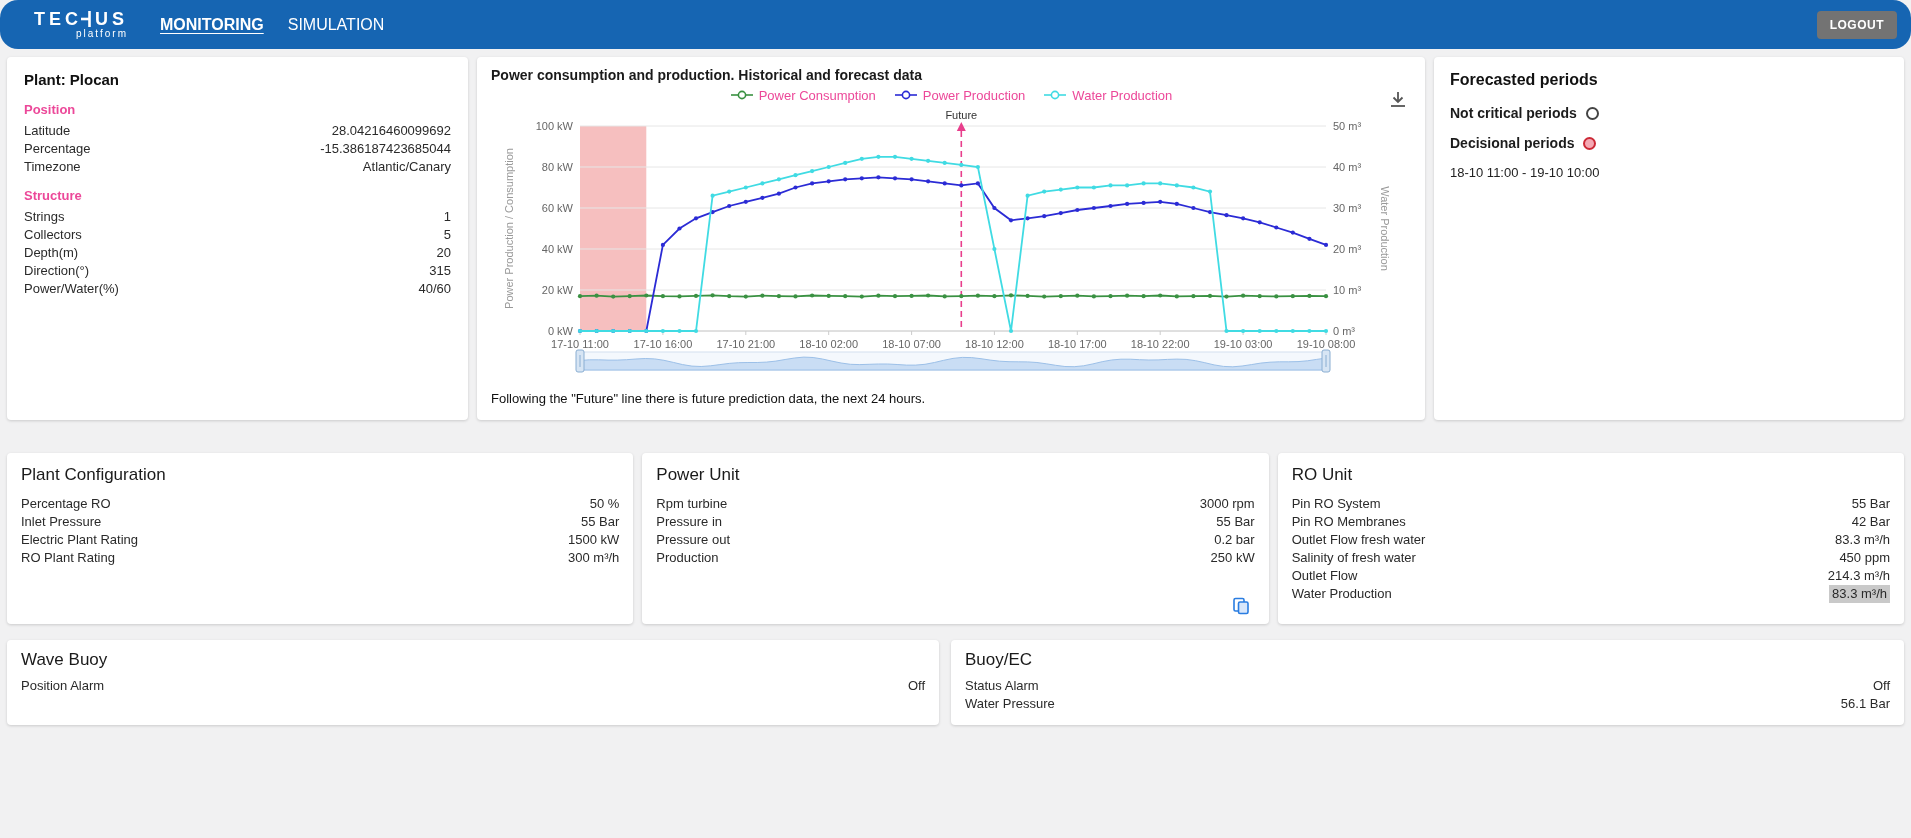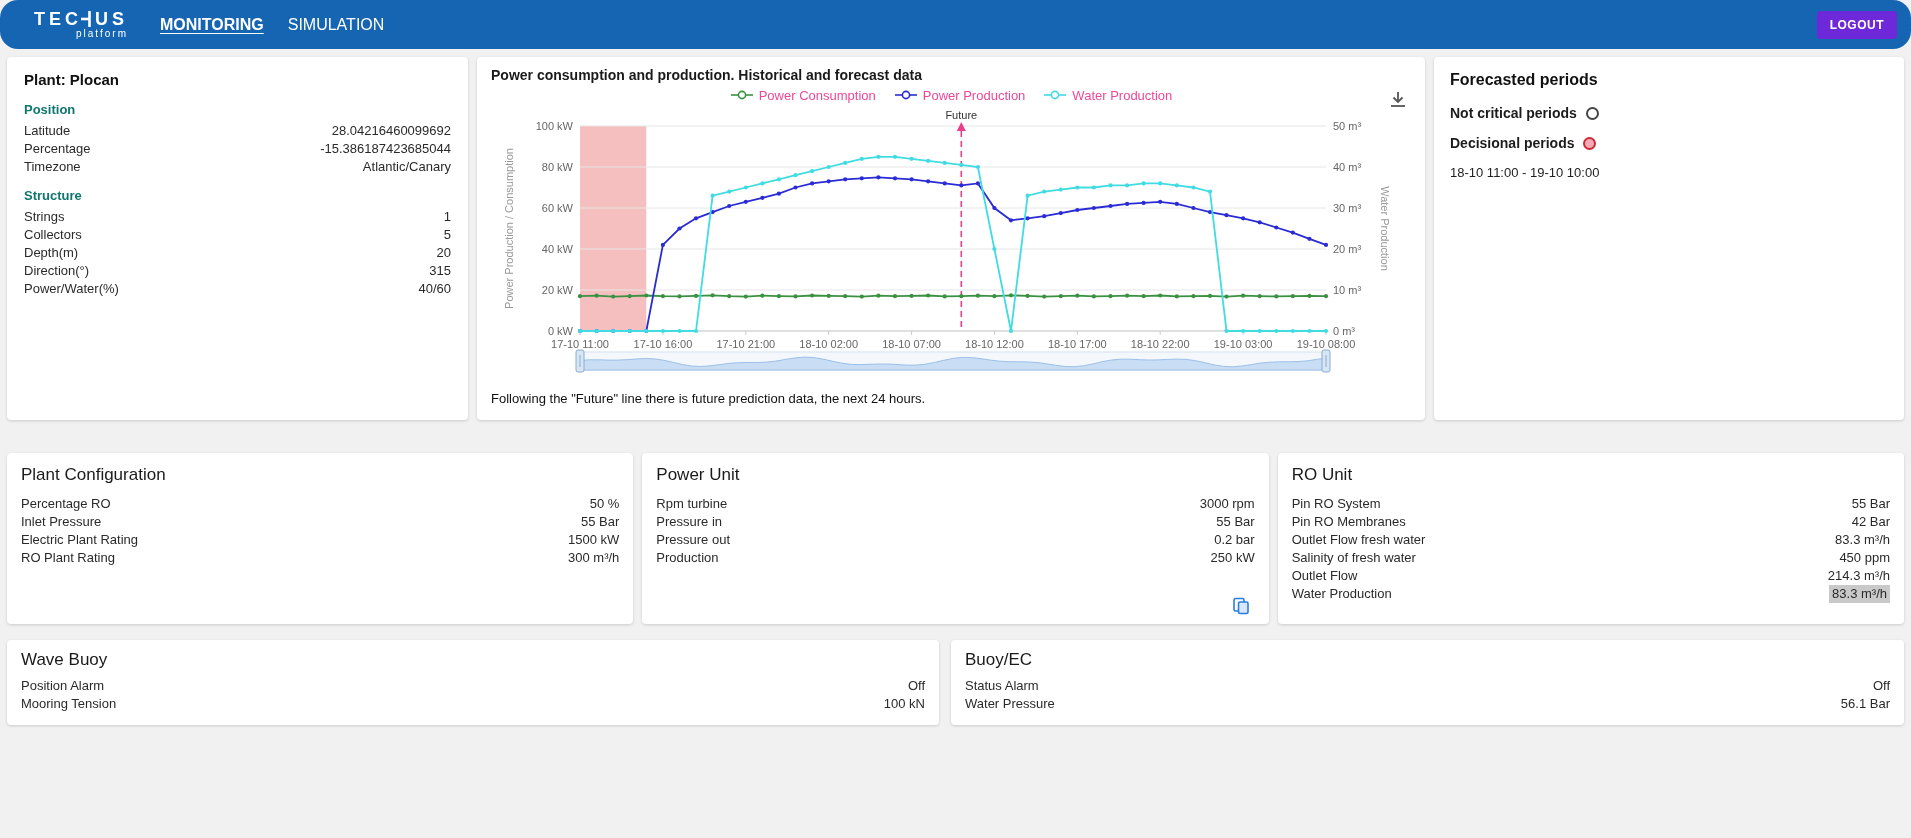--- a/index.html
+++ b/index.html
@@ -17,39 +17,39 @@
     display: flex; align-items: center; padding: 0 14px 0 18px; color: #fff; border-radius: 18px;
   }
   .logo { display: flex; flex-direction: column; margin-left: 16px; cursor: default; }
   .logo-main { display: flex; align-items: center; font-weight: bold; font-size: 18px; letter-spacing: 4px; line-height: 18px; }
   .logo-main svg { margin: 0 2px 0 -1px; }
   .logo-sub { font-size: 10px; letter-spacing: 2px; align-self: flex-end; margin-top: 0px; }
   .nav { display: flex; gap: 24px; margin-left: 32px; font-size: 16px; align-items: center; }
   .nav-item { color: #fff; cursor: pointer; }
   .nav-item.active { font-weight: bold; text-decoration: underline; text-underline-offset: 3px; }
   .logout-btn {
-    margin-left: auto; background: #6d28d9; color: #fff; border: none; border-radius: 4px;
+    margin-left: auto; background: #737373; color: #fff; border: none; border-radius: 4px;
     padding: 7px 13px; font-size: 12px; font-weight: 600; letter-spacing: .5px;
     font-family: "Liberation Sans", sans-serif; cursor: pointer;
   }
   
   .content { padding: 8px 7px 0 7px; }
   .card { background: #fff; border-radius: 4px; box-shadow: 0 1px 3px rgba(0,0,0,.16); }
   .row1 { display: flex; gap: 9px; height: 363px; margin-bottom: 33px; align-items: stretch; }
   .plant-card { width: 461px; padding: 14px 17px; }
   .chart-card { width: 948px; padding: 8px 6px 8px 6px; position: relative; }
   .forecast-card { flex: 1; padding: 14px 16px; }
   .row2 { display: flex; gap: 9px; height: 171px; margin-bottom: 16px; }
   .row2 .card { flex: 1; padding: 12px 14px; position: relative; }
   .row3 { display: flex; gap: 12px; height: 85px; }
   .wave-card { width: 932px; padding: 10px 14px; }
   .buoyec-card { flex: 1; padding: 10px 14px; }
   
   .card-title { font-size: 15px; font-weight: bold; color: #111; margin-bottom: 14px; }
-  .section-h { font-size: 13px; font-weight: bold; color: #0f766e; margin: 12px 0 5px 0; }
+  .section-h { font-size: 13px; font-weight: bold; color: #ec4899; margin: 12px 0 5px 0; }
   .section-h.first { margin-top: 0; }
   .card-title2 { font-size: 17px; font-weight: 400; color: #1a1a1a; margin-bottom: 10px; }
   .row3 .card-title2 { margin-bottom: 7px; }
   .kv { display: flex; justify-content: space-between; font-size: 13px; line-height: 18px; color: #2a2a2a; }
   .kv .v.hl { background: var(--highlight, #c9c9c9); padding: 0 3px; }
   
   .fc-title { font-size: 16px; font-weight: bold; color: #111; margin-bottom: 16px; }
   .fc-item { display: flex; align-items: center; gap: 9px; font-size: 14px; font-weight: 600; color: #1c1c1c; margin-bottom: 14px; }
   .circle { width: 13px; height: 13px; border-radius: 50%; display: inline-block; }
   .circle.decisional { background: var(--dec-fill, #f4a9b4); border: 2px solid var(--dec-border, #cc2936); }
@@ -457,24 +457,20 @@
   </div>
 
   <div class="row3">
     <section class="card wave-card">
       <h2 class="card-title2">Wave Buoy</h2>
       <div>
           <div class="kv">
             <span class="k">Position Alarm</span>
             <span class="v">Off</span>
           </div>
-          <div class="kv">
-            <span class="k">Mooring Tension</span>
-            <span class="v">100 kN</span>
-          </div>
         </div>
     </section>
 
     <section class="card buoyec-card">
       <h2 class="card-title2">Buoy/EC</h2>
       <div>
           <div class="kv">
             <span class="k">Status Alarm</span>
             <span class="v">Off</span>
           </div>

